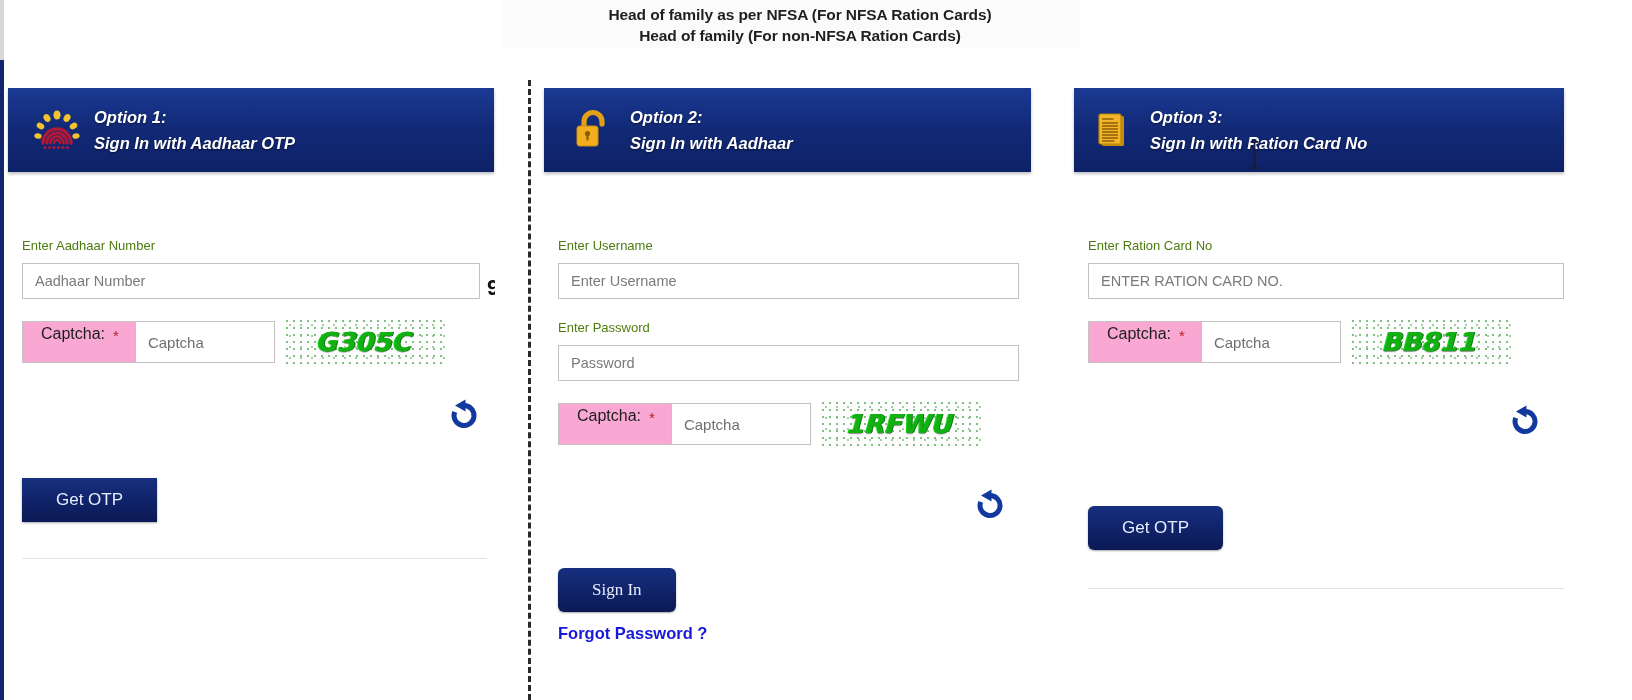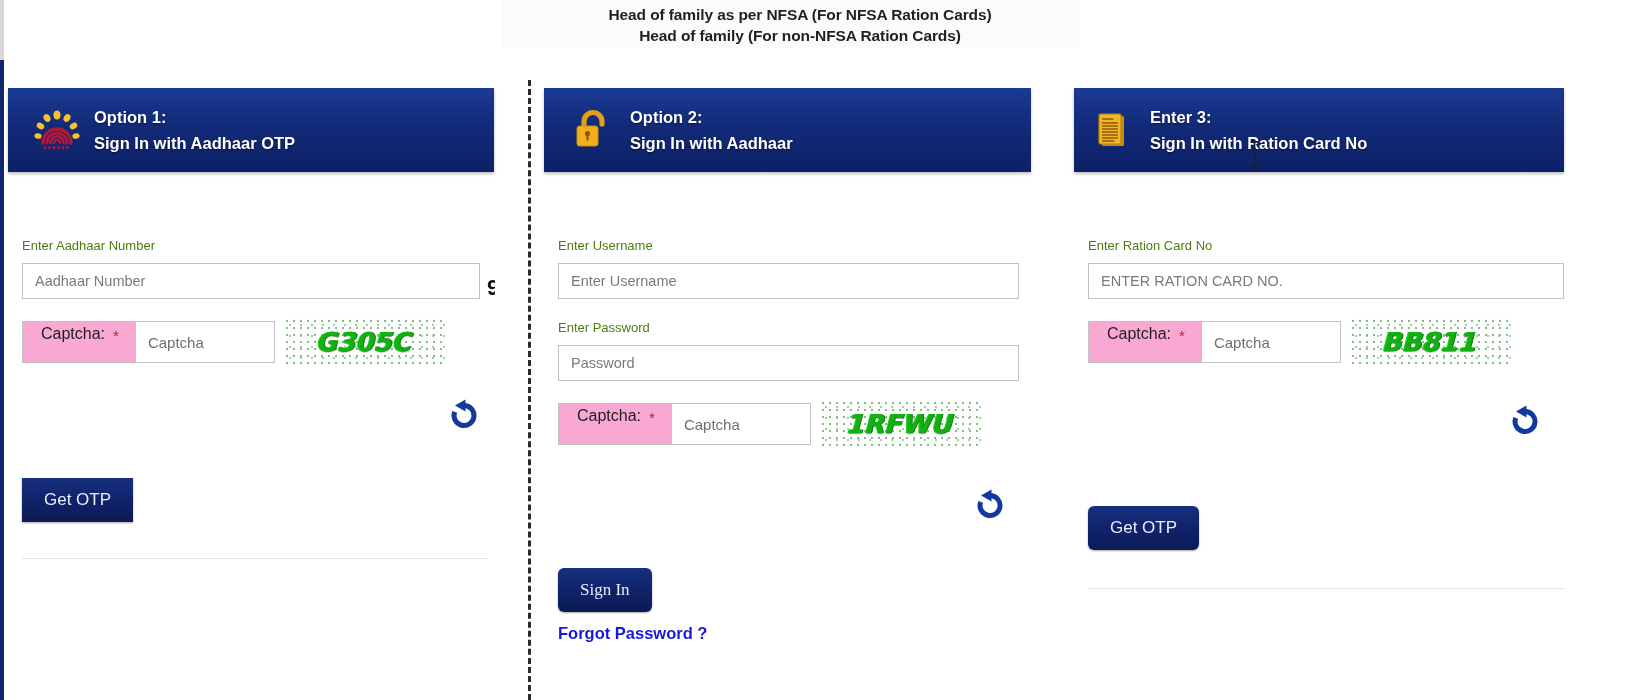--- a/index.html
+++ b/index.html
@@ -79,20 +79,21 @@
     position: absolute;
     top: 88px;
     left: 0;
     height: 84px;
     width: 100%;
     background: linear-gradient(180deg, #1b3a94 0%, #122a78 45%, #0d2166 100%);
     display: flex;
     align-items: center;
     padding-left: 26px;
     box-shadow: 0 2px 3px rgba(0,0,0,0.25);
+    font-style: italic;
   }
   .col.c3 .opt-header { padding-left: 16px; }
 
   .opt-icon {
     width: 46px;
     height: 46px;
     flex: 0 0 46px;
     margin-right: 14px;
     position: relative;
   }
@@ -225,21 +226,21 @@
   }
 
   
   .btn {
     display: inline-block;
     background: linear-gradient(180deg, #16307f 0%, #102268 55%, #0b1a55 100%);
     color: #e8eeff;
     border: none;
     font-family: "Liberation Sans", sans-serif;
     font-size: 17px;
-    padding: 12px 22px;
+    padding: 12px 34px;
     cursor: pointer;
     box-shadow: 0 1px 2px rgba(0,0,0,0.35);
   }
   .btn.rounded { border-radius: 6px; }
 
   .link {
     color: #1818d8;
     font-size: 16.5px;
     font-weight: bold;
     text-decoration: none;
@@ -419,21 +420,21 @@
             <line x1="12.5" y1="19" x2="27.5" y2="19"></line>
             <line x1="12.5" y1="22" x2="27.5" y2="22"></line>
             <line x1="12.5" y1="25" x2="27.5" y2="25"></line>
             <line x1="12.5" y1="28" x2="27.5" y2="28"></line>
             <line x1="12.5" y1="31" x2="27.5" y2="31"></line>
             <line x1="12.5" y1="34" x2="24" y2="34"></line>
           </g>
         </svg>
       </div>
       <div class="opt-titles">
-        <span>Enter 3:</span>
+        <span>Option 3:</span>
         <span class="t2">Sign In with Ration Card No</span>
       </div>
     </div>
 
     <div class="form-body">
       <div class="field-label">Enter Ration Card No</div>
       <input class="text-input" type="text" placeholder="ENTER RATION CARD NO." style="">
 
       <div class="captcha-row">
         <div class="captcha-label">

